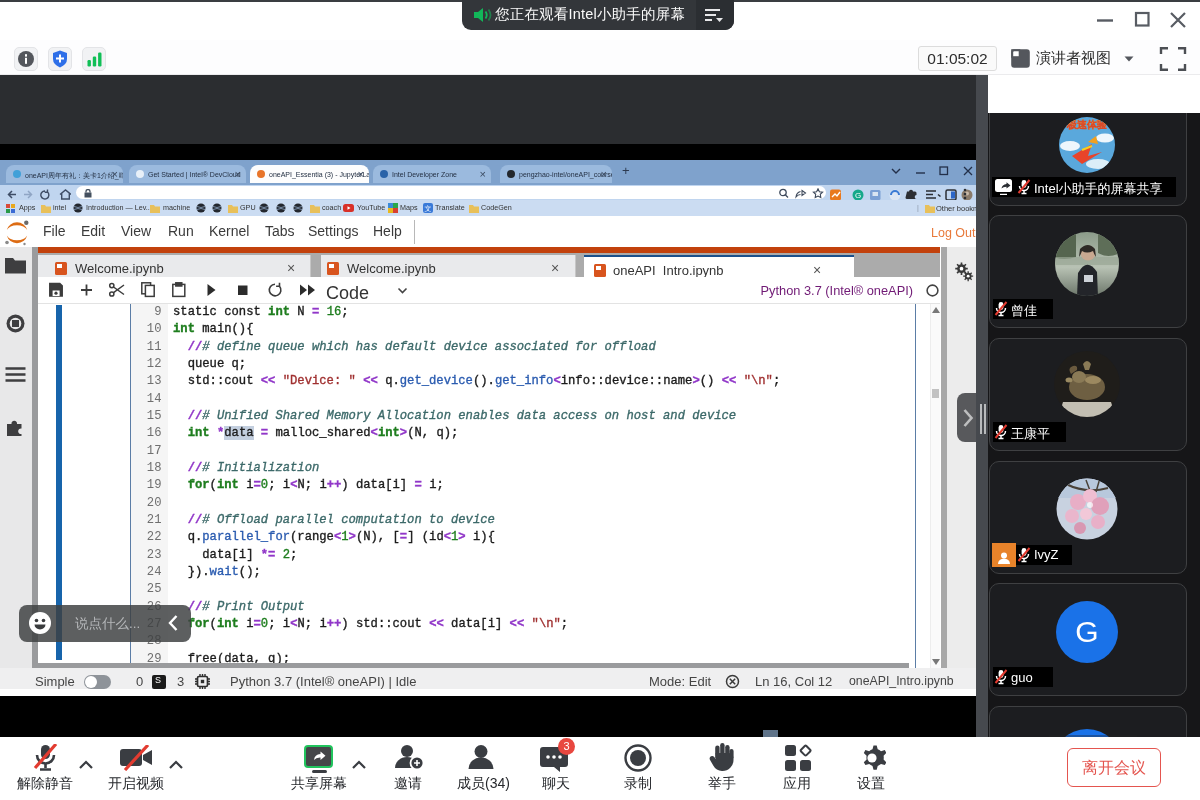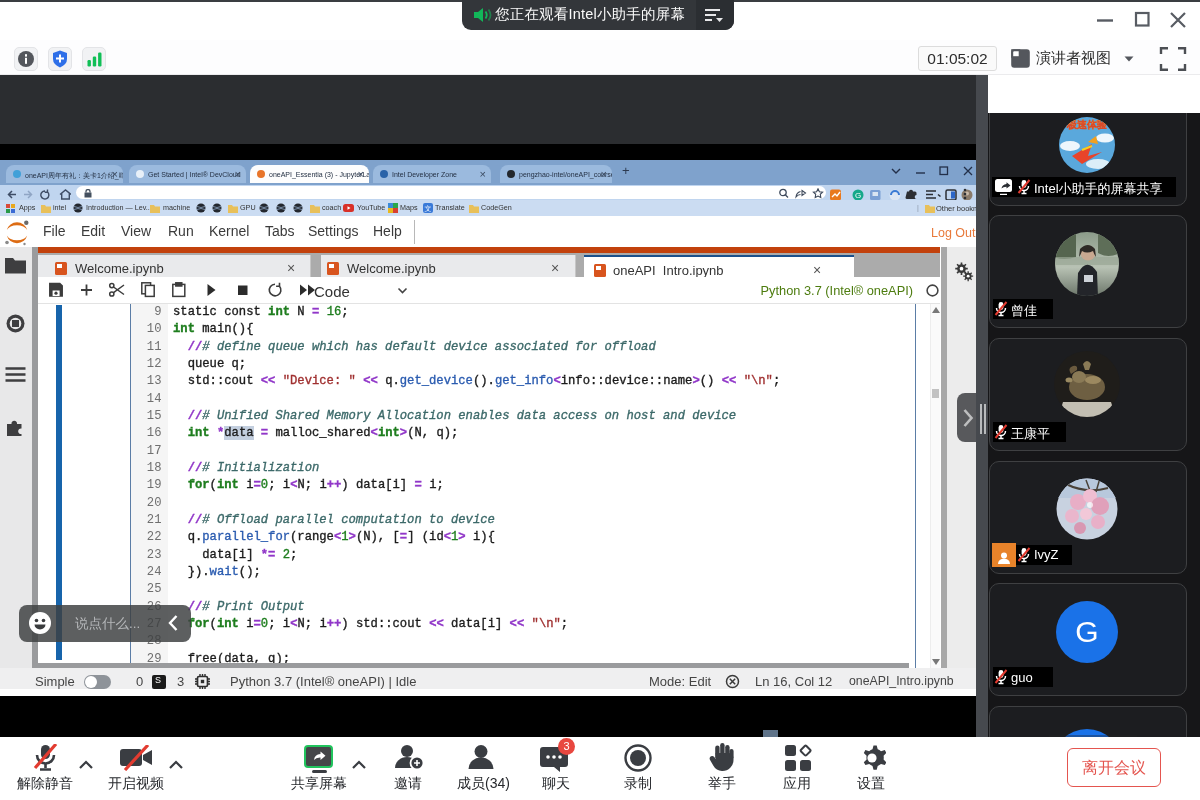--- a/index.html
+++ b/index.html
@@ -394,25 +394,25 @@
       <g transform="translate(123,0)">
                   <rect x="0.8" y="2.4" width="12" height="12"></rect>
                   <rect x="3.8" y="0.8" width="6" height="3.2" fill="#3c3c3c"></rect>
                 </g>
       <path d="M158.5 2 l8 6 l-8 6 z" fill="#2c2c2c" stroke="none"></path>
       <rect x="189" y="3.5" width="9.5" height="9.5" fill="#2c2c2c" stroke="none"></rect>
       <path d="M226 2.2 a5.8 5.8 0 1 0 4.5 2 M230.5 0.8 v3.4 h-3.4" stroke-width="1.6"></path>
       <path d="M251 2.5 l7 5.5 l-7 5.5 z M259 2.5 l7 5.5 l-7 5.5 z" fill="#2c2c2c" stroke="none"></path>
      </g>
     </svg>
-    <span style="position:absolute;left:276px;top:6px;font-size:15px;color:#333">Code</span>
+    <span style="position:absolute;left:288px;top:6px;font-size:18px;color:#333">Code</span>
     <svg style="position:absolute;left:359px;top:10px" width="11" height="8" viewBox="0 0 11 8">
               <path d="M1.5 1.5 l4 4 l4 -4" stroke="#444" stroke-width="1.6" fill="none"></path>
             </svg>
-    <span style="position:absolute;right:27px;top:6px;font-size:12.8px;color:#4d7c0f;white-space:nowrap">Python 3.7 (Intel® oneAPI)</span>
+    <span style="position:absolute;right:27px;top:6px;font-size:12.8px;color:#701a75;white-space:nowrap">Python 3.7 (Intel® oneAPI)</span>
     <svg style="position:absolute;left:888px;top:7px" width="13" height="13" viewBox="0 0 14 14">
               <circle cx="7" cy="7" r="5.8" stroke="#444" stroke-width="1.7" fill="none"></circle>
             </svg>
    </div>
    <div id="jlmain">
     <div id="cellbar"></div>
     <div id="gutter">
               <div id="gutnums" class="mono">9<br>10<br>11<br>12<br>13<br>14<br>15<br>16<br>17<br>18<br>19<br>20<br>21<br>22<br>23<br>24<br>25<br>26<br>27<br>28<br>29</div>
             </div>
     <div id="codebox">

